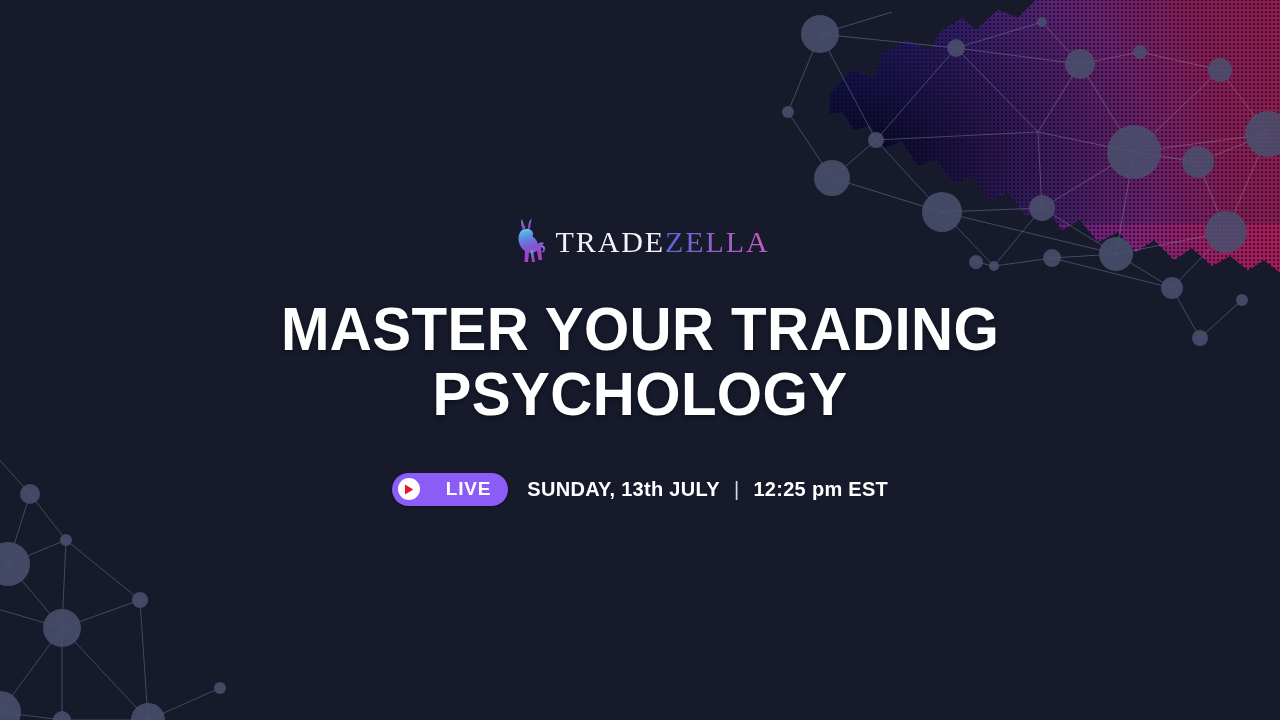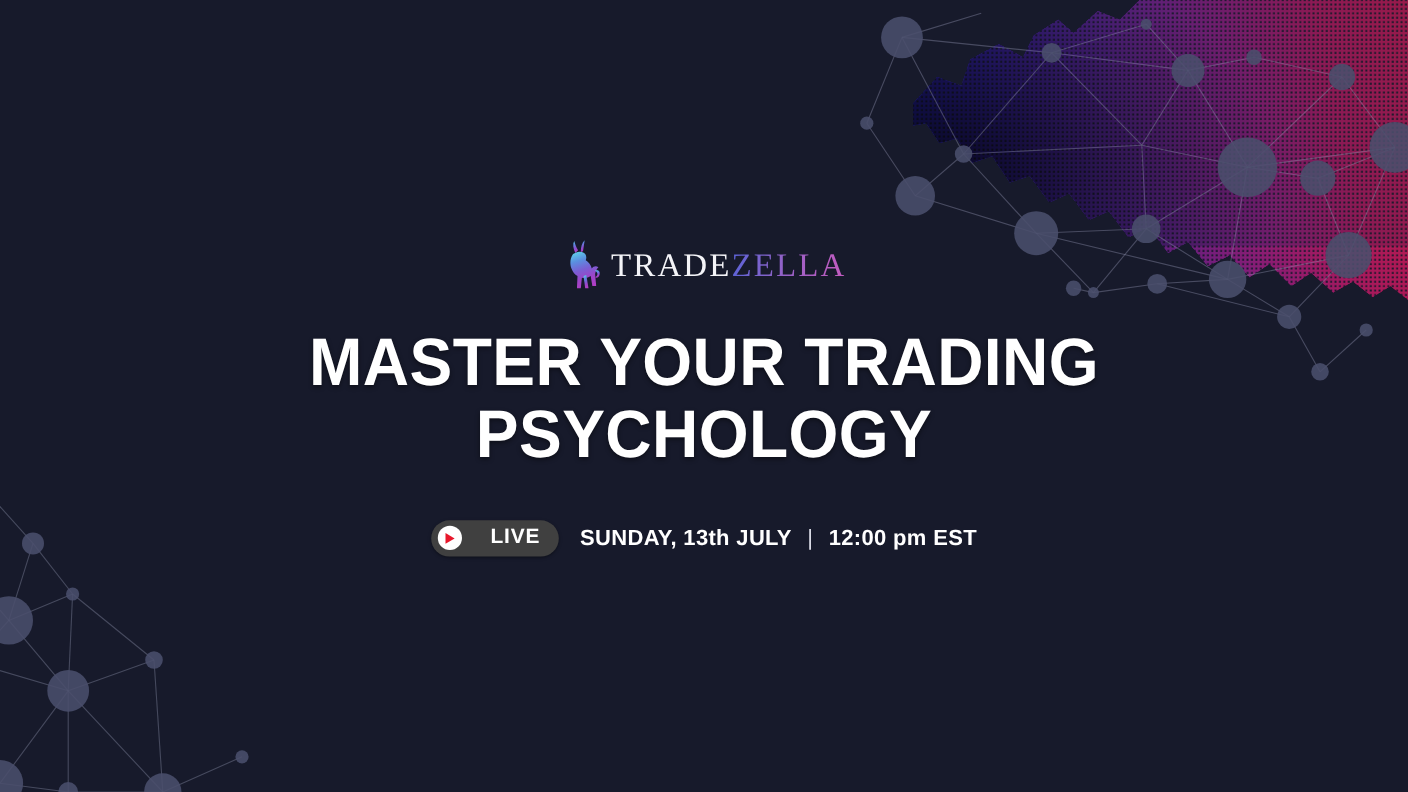--- a/index.html
+++ b/index.html
@@ -98,21 +98,21 @@
     margin-top:45px;
     display:flex;
     align-items:center;
     gap:19px;
   }
 
   #live-badge {
     display:flex;
     align-items:center;
     gap:26px;
-    background:#404040;
+    background:#8b5cf6;
     border-radius:999px;
     padding:5px 17px 5px 6px;
     height:33px;
     box-shadow:0 1px 3px rgba(0,0,0,0.4);
   }
   #play-circle {
     width:22px; height:22px;
     border-radius:50%;
     background:#ffffff;
     display:flex;
@@ -361,20 +361,20 @@
           <svg viewBox="0 0 10 11" xmlns="http://www.w3.org/2000/svg">
             <polygon points="1,0.6 9.3,5.5 1,10.4" fill="#e8172b"></polygon>
           </svg>
         </span>
         <span id="live-label">LIVE</span>
       </div>
 
       <div id="schedule">
         <span>SUNDAY, 13th JULY</span>
         <span id="schedule-separator">|</span>
-        <span>12:00 pm EST</span>
+        <span>12:25 pm EST</span>
       </div>
 
     </div>
 
   </div>
 
 </div>
 
 </body></html>

